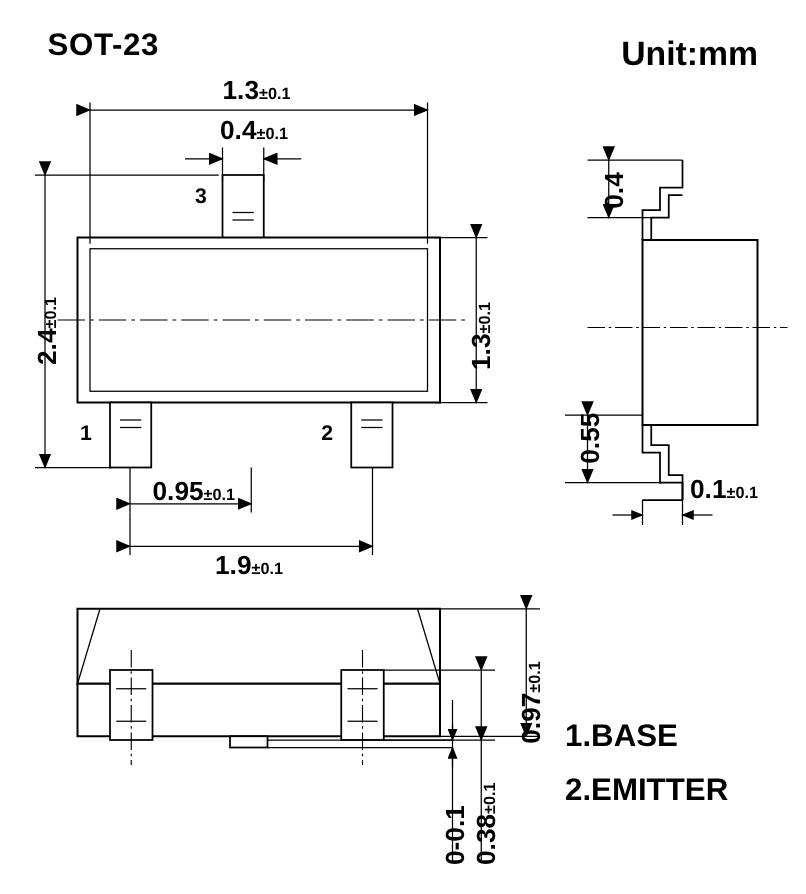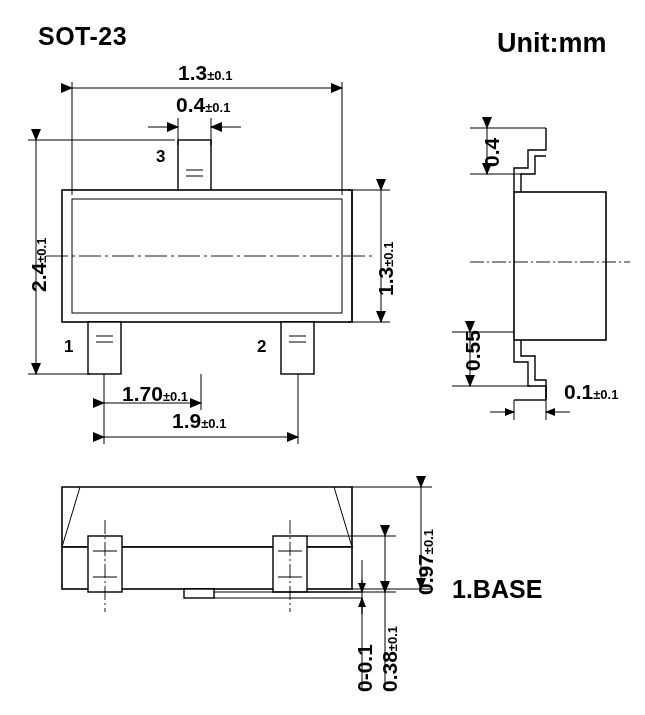--- a/index.html
+++ b/index.html
@@ -233,50 +233,51 @@
 
   <div class="lbl rot90" style="left:28px; top:292px;">
     <span class="dim">2.4</span><span class="tol">±0.1</span>
   </div>
 
   <div class="lbl rot90" style="left:375px; top:296px;">
     <span class="dim">1.3</span><span class="tol">±0.1</span>
   </div>
 
   <div class="lbl" style="left:122px; top:383px;">
-    <span class="dim">1.70</span><span class="tol">±0.1</span>
-  </div>
-
-  <div class="lbl" style="left:172px; top:410px;">
+    <span class="dim">0.95</span><span class="tol">±0.1</span>
+  </div>
+
+  <div class="lbl" style="left:172px; top:442px;">
     <span class="dim">1.9</span><span class="tol">±0.1</span>
   </div>
 
   <div class="lbl pin" style="left:64px; top:338px;">1</div>
   <div class="lbl pin" style="left:257px; top:338px;">2</div>
   <div class="lbl pin" style="left:156px; top:148px;">3</div>
 
   <div class="lbl rot90" style="left:481px; top:167px;">
     <span class="dim">0.4</span><span class="tol"></span>
   </div>
 
   <div class="lbl rot90" style="left:462px; top:371px;">
     <span class="dim">0.55</span><span class="tol"></span>
   </div>
 
-  <div class="lbl" style="left:564px; top:381px;text-align:right;">
+  <div class="lbl" style="left:552px; top:381px;text-align:right;">
     <span class="dim">0.1</span><span class="tol">±0.1</span>
   </div>
 
   <div class="lbl rot90" style="left:415px; top:595px;">
     <span class="dim">0.97</span><span class="tol">±0.1</span>
   </div>
 
   <div class="lbl rot90" style="left:354px; top:692px;">
     <span class="dim">0-0.1</span><span class="tol"></span>
   </div>
 
   <div class="lbl rot90" style="left:379px; top:692px;">
     <span class="dim">0.38</span><span class="tol">±0.1</span>
   </div>
 
   <div class="lbl legend" style="left:452px; top:577px;">1.BASE</div>
+  <div class="lbl legend" style="left:452px; top:620px;">2.EMITTER</div>
 
 </div>
 
 </body></html>

